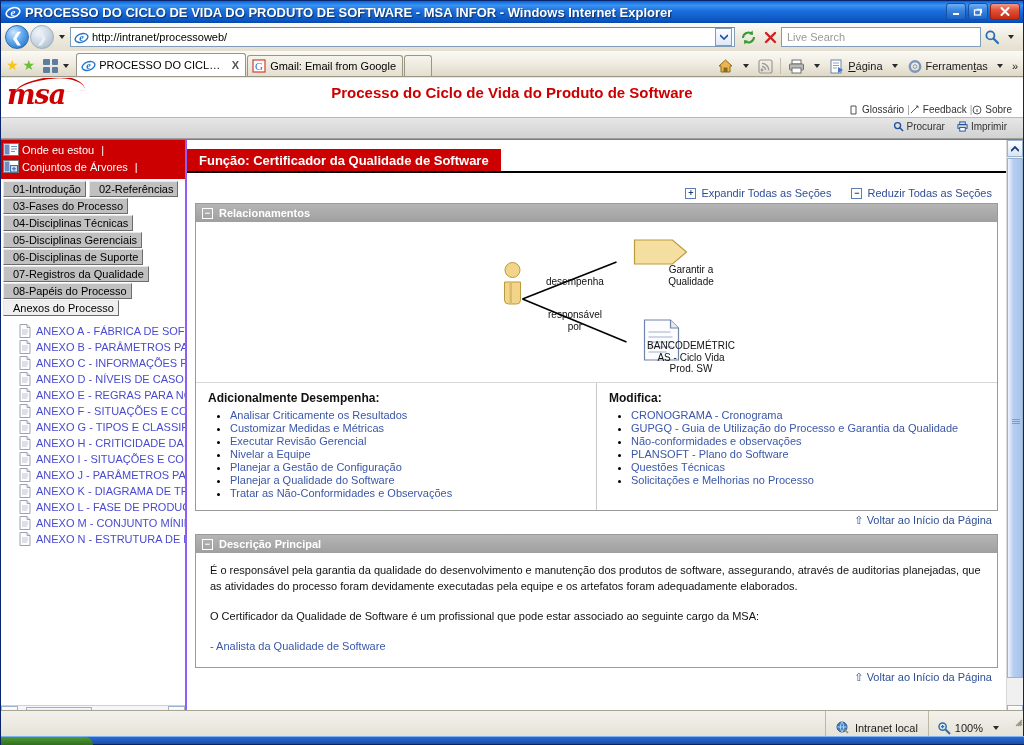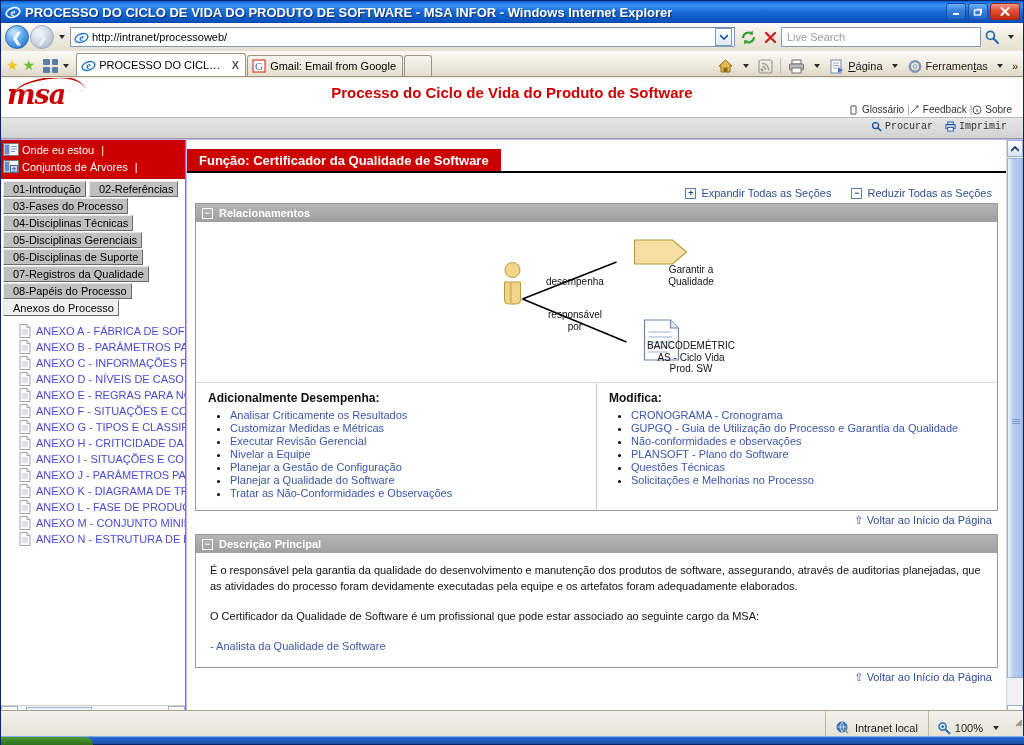--- a/index.html
+++ b/index.html
@@ -137,21 +137,21 @@
   .tab .label { white-space: nowrap; overflow: hidden; text-overflow: ellipsis; }
   .tab .closex { margin-left: 5px; color: #555; font-size: 11px; font-weight: bold; }
   #tabrow-right { margin-left: auto; display: flex; align-items: center; gap: 2px; padding-bottom: 2px;}
   .cmd { display: flex; align-items: center; font-size: 11px; color: #1a1a1a; padding: 0 2px; }
   .cmd u { text-decoration: underline; }
   .sep-v { width: 1px; height: 16px; background: #c3bfb0; margin: 0 3px; }
 
   
   #page {
     position: absolute; left: 0; top: 77px; right: 0; bottom: 22px;
-    background: #c4b5fd; overflow: hidden;
+    background: #8b5cf6; overflow: hidden;
   }
 
   
   #site-header {
     position: relative; height: 40px; background: #fff;
     border-bottom: 1px solid #b9b9b9;
   }
   #logo {
     position: absolute; left: 6px; top: 1px;
     font-family: "DejaVu Serif", serif;
@@ -176,21 +176,21 @@
   #header-links .dv { color: #999; }
   #toolbar2 {
     position: relative; height: 21px;
     background: linear-gradient(180deg,#e6e6e6,#d2d2d2);
     border-bottom: 1px solid #9d9d9d;
   }
   #toolbar2 .t2links {
     position: absolute; right: 10px; top: 3px;
     display: flex; align-items: center; font-size: 10px; color: #333;
   }
-  #toolbar2 .t2links a { color: #333; text-decoration: none; margin: 0 6px; display: flex; align-items: center; gap: 3px; font-family: Liberation Mono, monospace;}
+  #toolbar2 .t2links a { color: #333; text-decoration: none; margin: 0 6px; display: flex; align-items: center; gap: 3px;}
 
   
   #body-split { position: absolute; left: 0; right: 0; top: 62px; bottom: 0; }
 
   
   #tree-pane {
     position: absolute; left: 0; top: 0; width: 185px; bottom: 0;
     background: #fff; border-right: 1px solid #7f7f7f;
     display: flex; flex-direction: column;
   }

